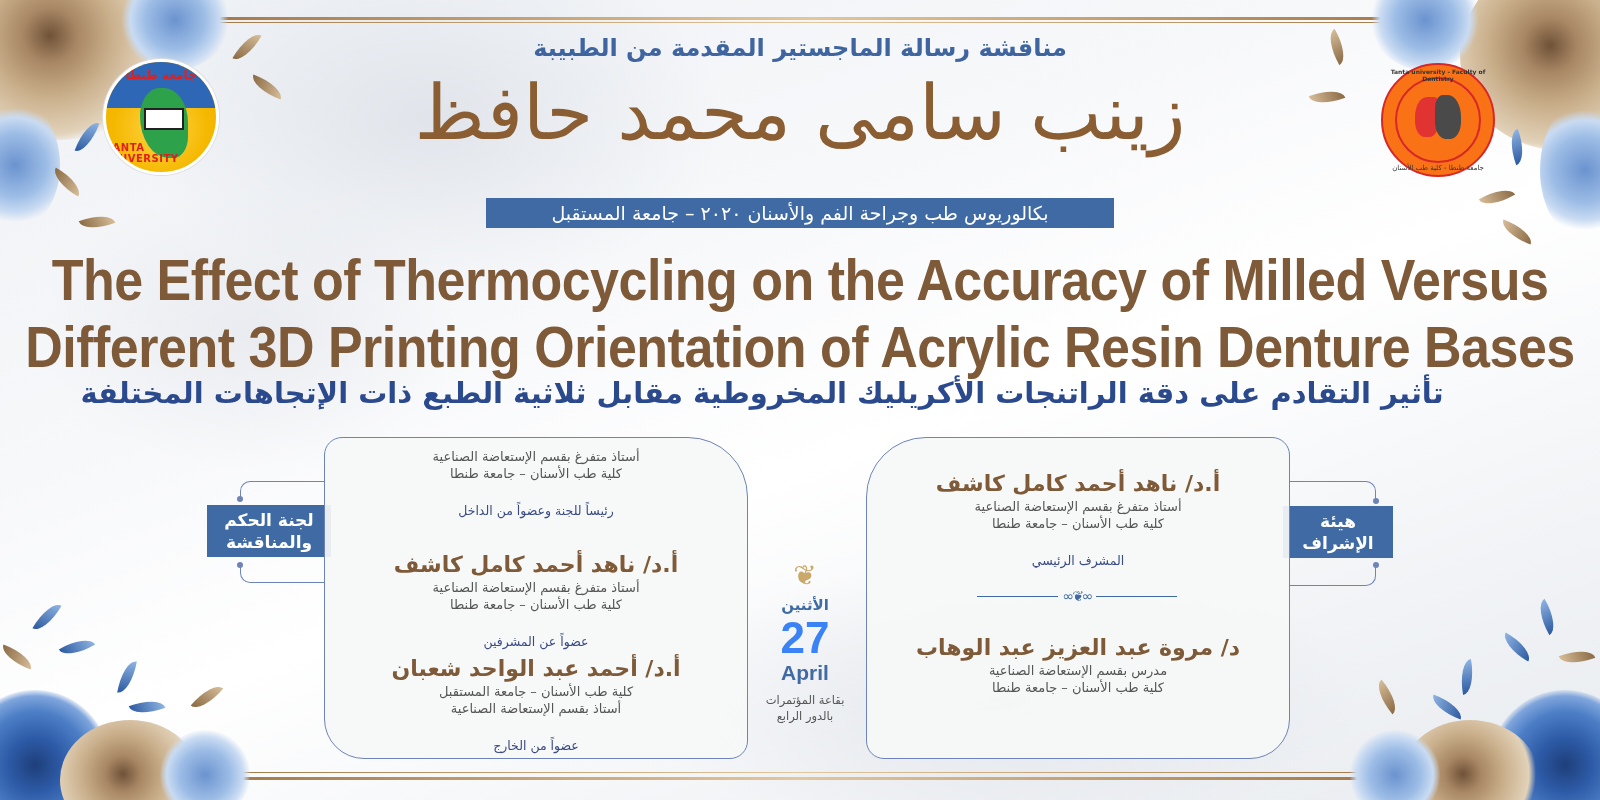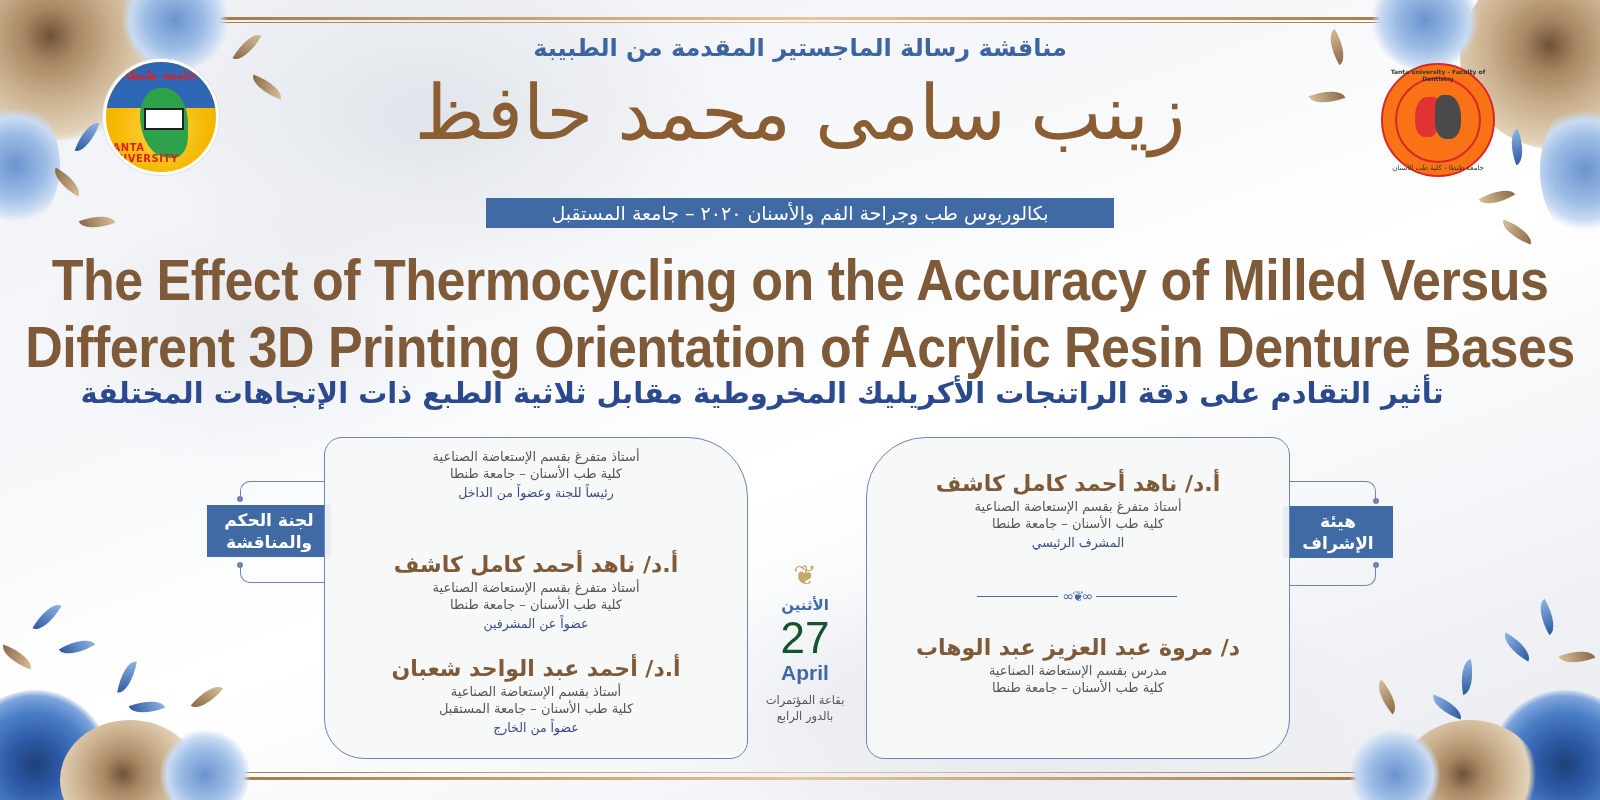--- a/index.html
+++ b/index.html
@@ -84,21 +84,21 @@
   
   .card {
     position: absolute; background: rgba(246,248,247,0.92);
     border: 1.5px solid #6e83b8; border-radius: 34px;
   }
   .card.left { left: 324px; top: 437px; width: 424px; height: 322px; border-radius: 18px 60px 18px 40px; }
   .card.right { left: 866px; top: 437px; width: 424px; height: 322px; border-radius: 60px 18px 40px 18px; }
   .member { position: absolute; left: 0; width: 100%; text-align: center; direction: rtl; }
   .member .name { color: #7e5a38; font-weight: bold; font-size: 22px; line-height: 28px; }
   .member .line { color: #555; font-size: 13px; line-height: 17px; }
-  .member .role { color: #3a4a86; font-size: 12.5px; line-height: 18px; margin-top: 2px; }
+  .member .role { color: #3a4a86; font-size: 12.5px; line-height: 18px; margin-top: 20px; }
 
   .divider-orn {
     position: absolute; left: 110px; top: 152px; width: 200px; height: 12px;
     display: flex; align-items: center; justify-content: center;
   }
   .divider-orn .bar { flex: 1; height: 1px; background: #3f6aa3; }
   .divider-orn .knot { color: #3f6aa3; font-size: 14px; margin: 0 4px; letter-spacing: -2px; }
 
   
   .side-label {
@@ -108,21 +108,21 @@
   }
   .side-label.left { left: 207px; top: 505px; width: 124px; height: 52px; }
   .side-label.right { left: 1283px; top: 506px; width: 110px; height: 52px; align-items: center; }
   .bracket { position: absolute; border: 1.5px solid #6e83b8; }
   .dot { position: absolute; width: 6px; height: 6px; border-radius: 50%; background: #6e83b8; }
 
   
   .date-col { position: absolute; left: 752px; top: 560px; width: 106px; text-align: center; }
   .date-col .crown { color: #c9a86a; font-size: 28px; line-height: 32px; }
   .date-col .day { color: #3f6aa3; font-weight: bold; font-size: 15px; direction: rtl; margin-top: 4px; }
-  .date-col .num { color: #14532d; font-family: "Liberation Sans", sans-serif; font-weight: normal; font-size: 44px; line-height: 44px; margin-top: 2px; }
+  .date-col .num { color: #3b82f6; font-family: "Liberation Sans", sans-serif; font-weight: bold; font-size: 44px; line-height: 44px; margin-top: 2px; }
   .date-col .month { color: #3f6aa3; font-family: "Liberation Sans", sans-serif; font-weight: bold; font-size: 21px; line-height: 26px; }
   .date-col .venue { color: #555; font-size: 11.5px; line-height: 16px; direction: rtl; margin-top: 6px; }
 </style>
 </head>
 <body>
 
 <div class="bg-wash"></div>
 
 <div class="gold-line" style="left:215px; top:17px; width:1190px;"></div>
 <div class="gold-line thin" style="left:215px; top:22px; width:1190px;"></div>
@@ -222,22 +222,22 @@
     <div class="role">رئيساً للجنة وعضواً من الداخل</div>
   </div>
   <div class="member" style="top:113px;">
     <div class="name">أ.د/ ناهد أحمد كامل كاشف</div>
     <div class="line">أستاذ متفرغ بقسم الإستعاضة الصناعية</div>
     <div class="line">كلية طب الأسنان – جامعة طنطا</div>
     <div class="role">عضواً عن المشرفين</div>
   </div>
   <div class="member" style="top:217px;">
     <div class="name">أ.د/ أحمد عبد الواحد شعبان</div>
+    <div class="line">كلية طب الأسنان – جامعة المستقبل</div>
     <div class="line">أستاذ بقسم الإستعاضة الصناعية</div>
-    <div class="line">كلية طب الأسنان – جامعة المستقبل</div>
     <div class="role">عضواً من الخارج</div>
   </div>
 </div>
 
 <div class="card right">
   <div class="member" style="top:32px;">
     <div class="name">أ.د/ ناهد أحمد كامل كاشف</div>
     <div class="line">أستاذ متفرغ بقسم الإستعاضة الصناعية</div>
     <div class="line">كلية طب الأسنان – جامعة طنطا</div>
     <div class="role">المشرف الرئيسي</div>

